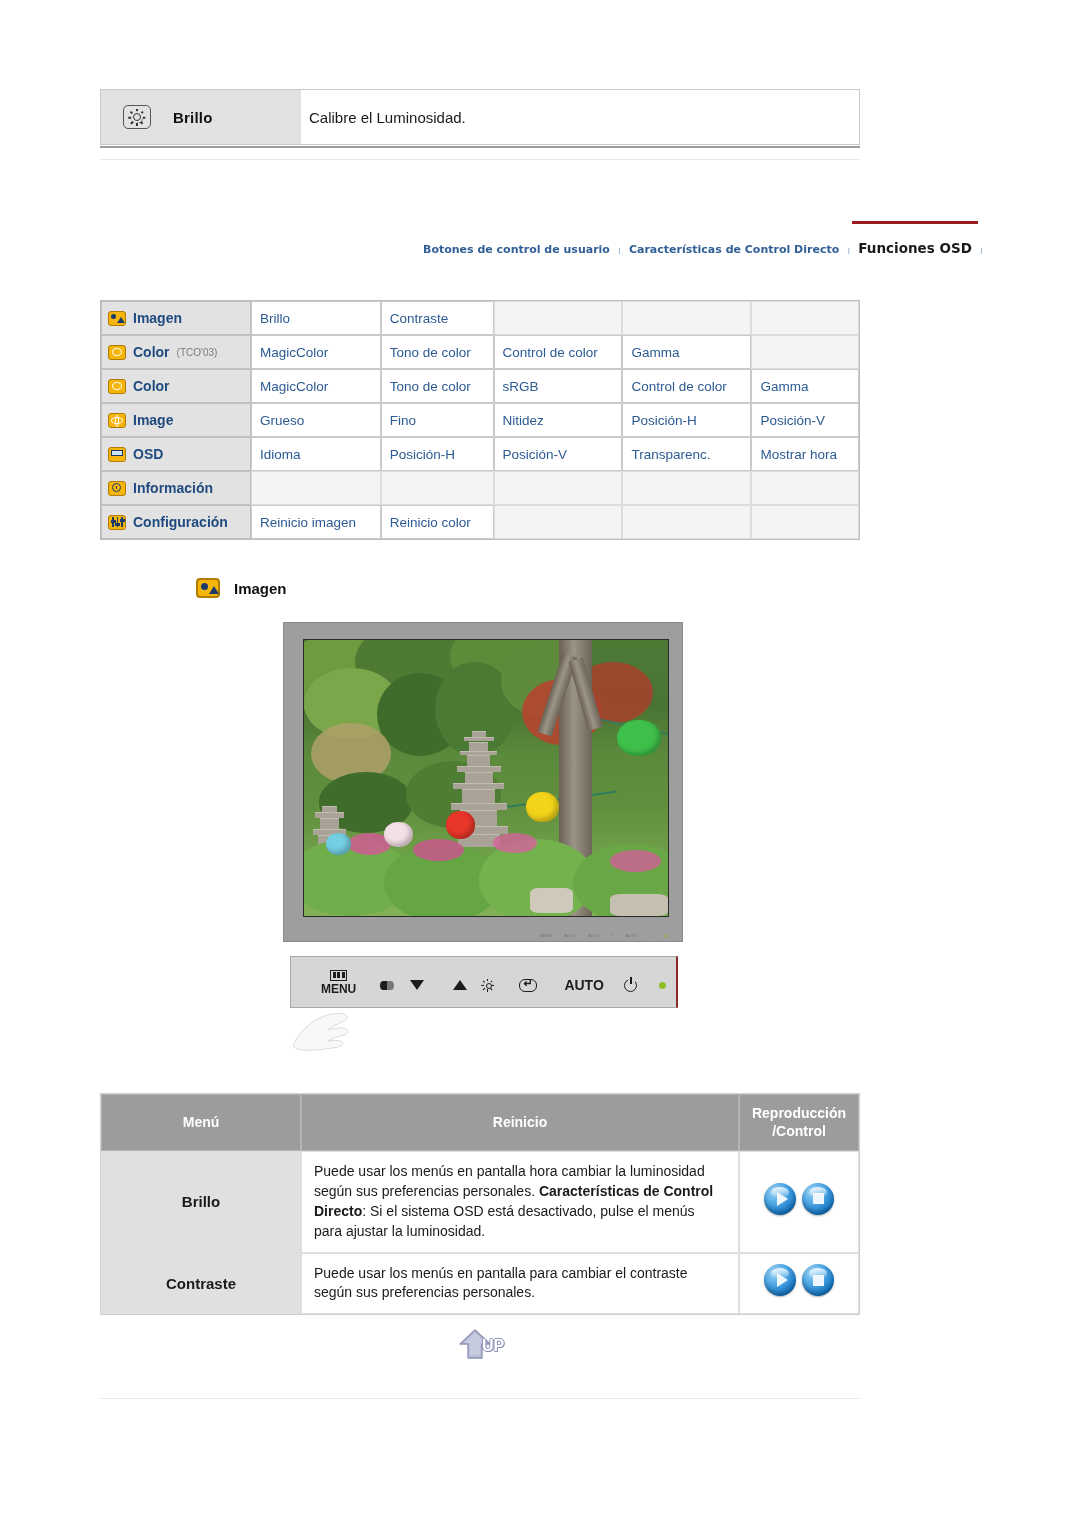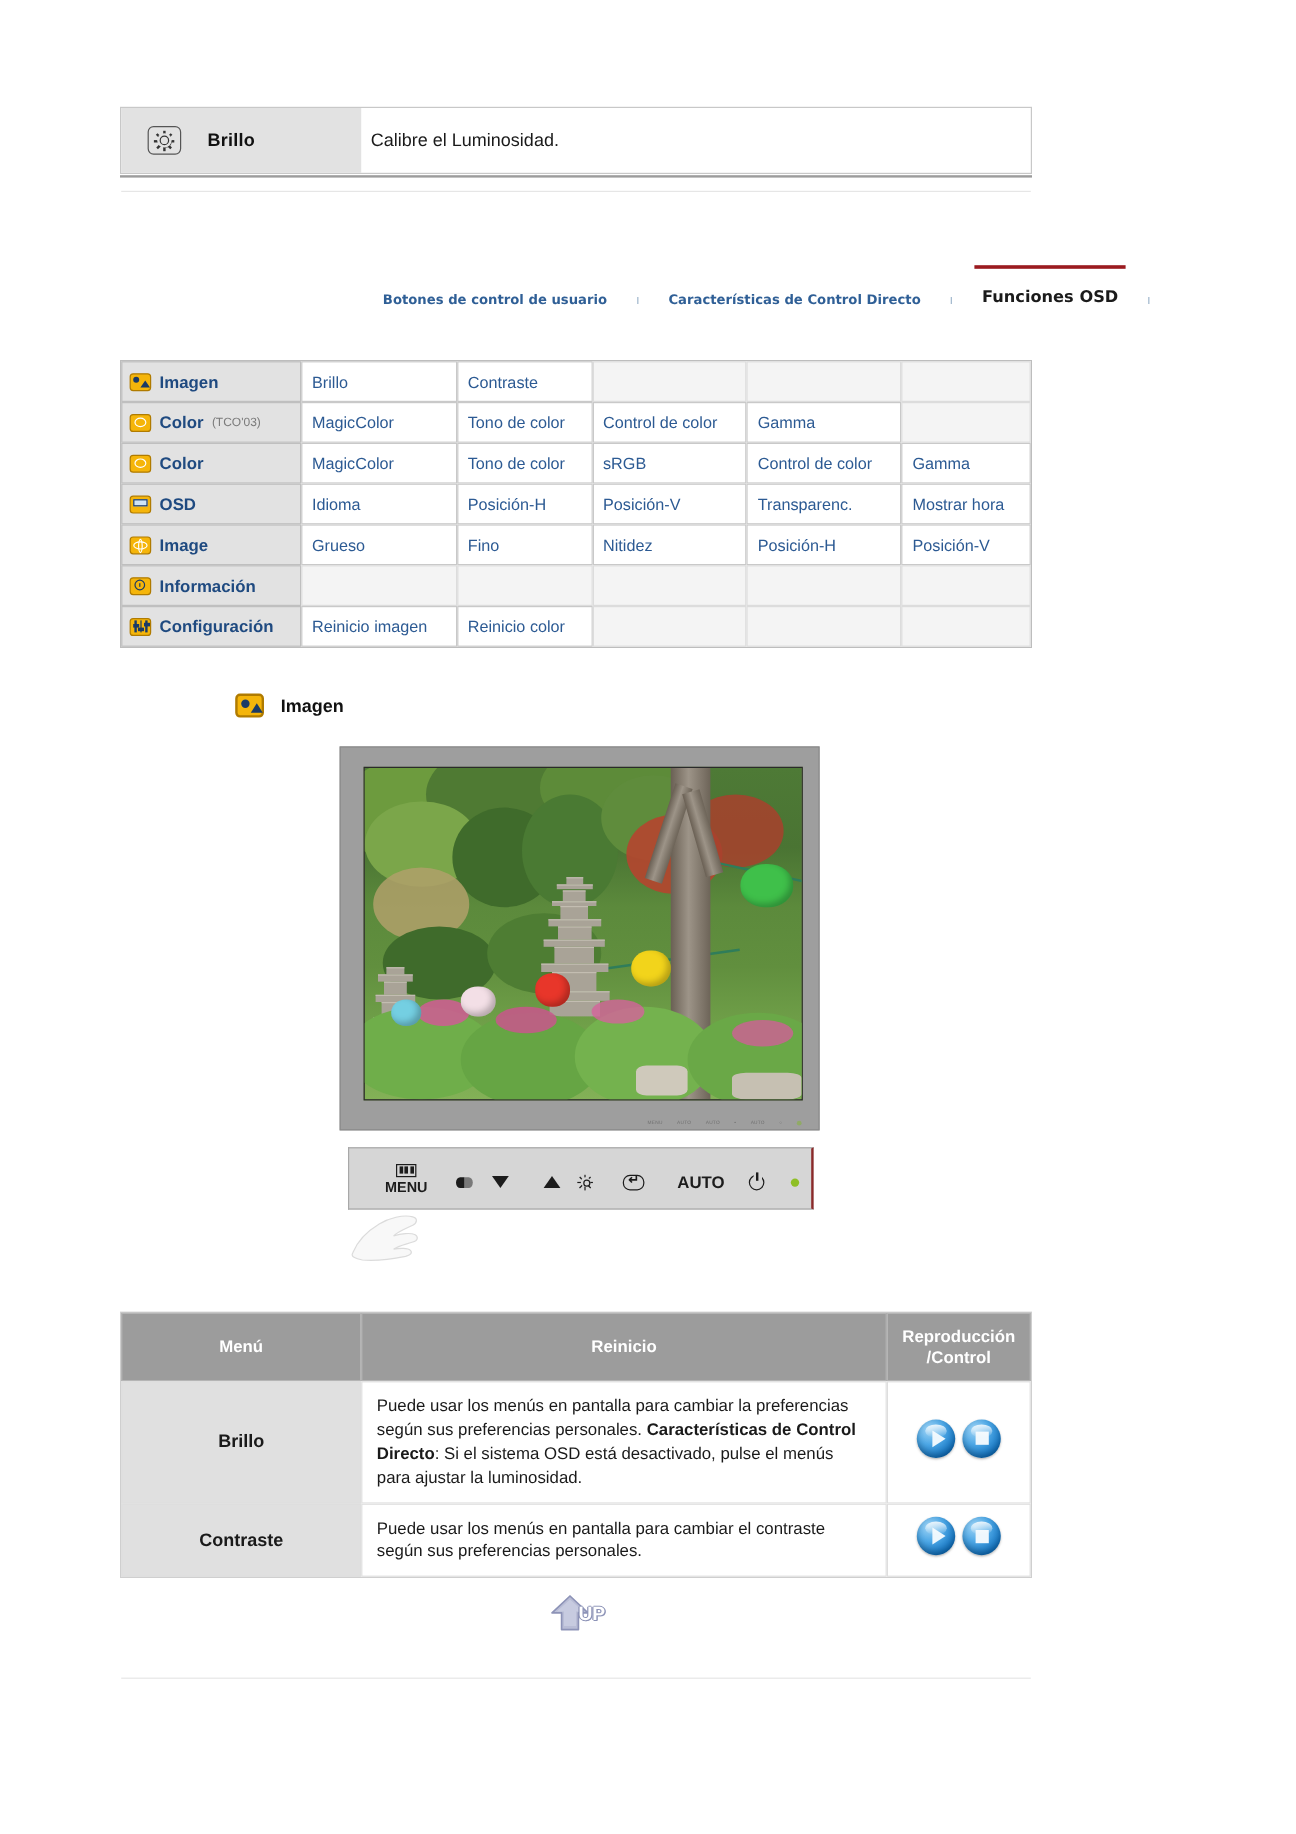--- a/index.html
+++ b/index.html
@@ -42,23 +42,23 @@
   .top-strip .label-txt { font-size: 15px; font-weight: bold; color: #111; letter-spacing: .2px; }
   .top-strip .desc-cell { flex: 1; display: flex; align-items: center; padding-left: 8px;
     font-size: 15px; color: #1a1a1a; }
 
   .rule-dark { position: absolute; left: 100px; top: 146px; width: 760px; height: 2px; background: #9c9c9c; }
   .rule-light { position: absolute; left: 101px; top: 159px; width: 758px; height: 1px; background: #e6e6e6; }
   .rule-bottom { position: absolute; left: 101px; top: 1398px; width: 758px; height: 1px; background: #e6e6e6; }
 
   
   .crumbs {
-    position: absolute; left: 397px; top: 232px; width: 480px; height: 26px;
-    display: flex; align-items: flex-end; gap: 16px;
-    font-size: 11.5px; white-space: nowrap; justify-content: center;
+    position: absolute; left: 417px; top: 232px; width: 480px; height: 26px;
+    display: flex; align-items: flex-end; gap: 0px;
+    font-size: 11.5px; white-space: nowrap;
   }
   .crumb { color: #2f5f96; font-weight: bold; padding: 3px 6px 2px 6px;
     font-family: "DejaVu Sans", sans-serif; font-size: 11px; }
   .crumb.active { color: #1b1b1b; font-size: 13.5px; border-top: 3px solid #9b1b20;
     padding-top: 16px; }
   .crumb-sep { color: #9fb6cc; font-size: 11px; padding: 0 2px 2px 2px; }
 
   
   .matrix {
     position: absolute; left: 100px; top: 300px; width: 760px;
@@ -290,47 +290,47 @@
         </td>
         <td>MagicColor</td>
         <td>Tono de color</td>
         <td>sRGB</td>
         <td>Control de color</td>
         <td>Gamma</td>
       </tr>
       <tr>
         <td class="head">
           <span class="head-inner">
+            <span class="gi image-i">
+                <i class="s1"></i>
+                <i class="s2"></i>
+              </span>
+            <span>Image</span>
+          </span>
+        </td>
+        <td>Grueso</td>
+        <td>Fino</td>
+        <td>Nitidez</td>
+        <td>Posición-H</td>
+        <td>Posición-V</td>
+      </tr>
+      <tr>
+        <td class="head">
+          <span class="head-inner">
             <span class="gi osd-i">
                 <i class="s1"></i>
               </span>
             <span>OSD</span>
           </span>
         </td>
         <td>Idioma</td>
         <td>Posición-H</td>
         <td>Posición-V</td>
         <td>Transparenc.</td>
         <td>Mostrar hora</td>
-      </tr>
-      <tr>
-        <td class="head">
-          <span class="head-inner">
-            <span class="gi image-i">
-                <i class="s1"></i>
-                <i class="s2"></i>
-              </span>
-            <span>Image</span>
-          </span>
-        </td>
-        <td>Grueso</td>
-        <td>Fino</td>
-        <td>Nitidez</td>
-        <td>Posición-H</td>
-        <td>Posición-V</td>
       </tr>
       <tr>
         <td class="head">
           <span class="head-inner">
             <span class="gi info-i">
                 <i class="s1"></i>
                 <i class="s2"></i>
               </span>
             <span>Información</span>
           </span>
@@ -506,21 +506,21 @@
         <th style="width:120px;">
           <span>Reproducción</span><br>
           <span>/Control</span>
         </th>
       </tr>
     </thead>
     <tbody>
       <tr>
         <td class="menucell">Brillo</td>
         <td>
-          <span>Puede usar los menús en pantalla para cambiar la preferencias según sus preferencias personales.</span>
+          <span>Puede usar los menús en pantalla hora cambiar la luminosidad según sus preferencias personales.</span>
           <span class="bold">Características de Control Directo</span><span>: Si el sistema OSD está desactivado, pulse el menús para ajustar la luminosidad.</span>
         </td>
         <td class="playcell">
           <span class="pbtn-wrap">
             <span class="pbtn">
                 <span class="sym">
                   <span class="play"></span>
                 </span>
               </span>
             <span class="pbtn">

